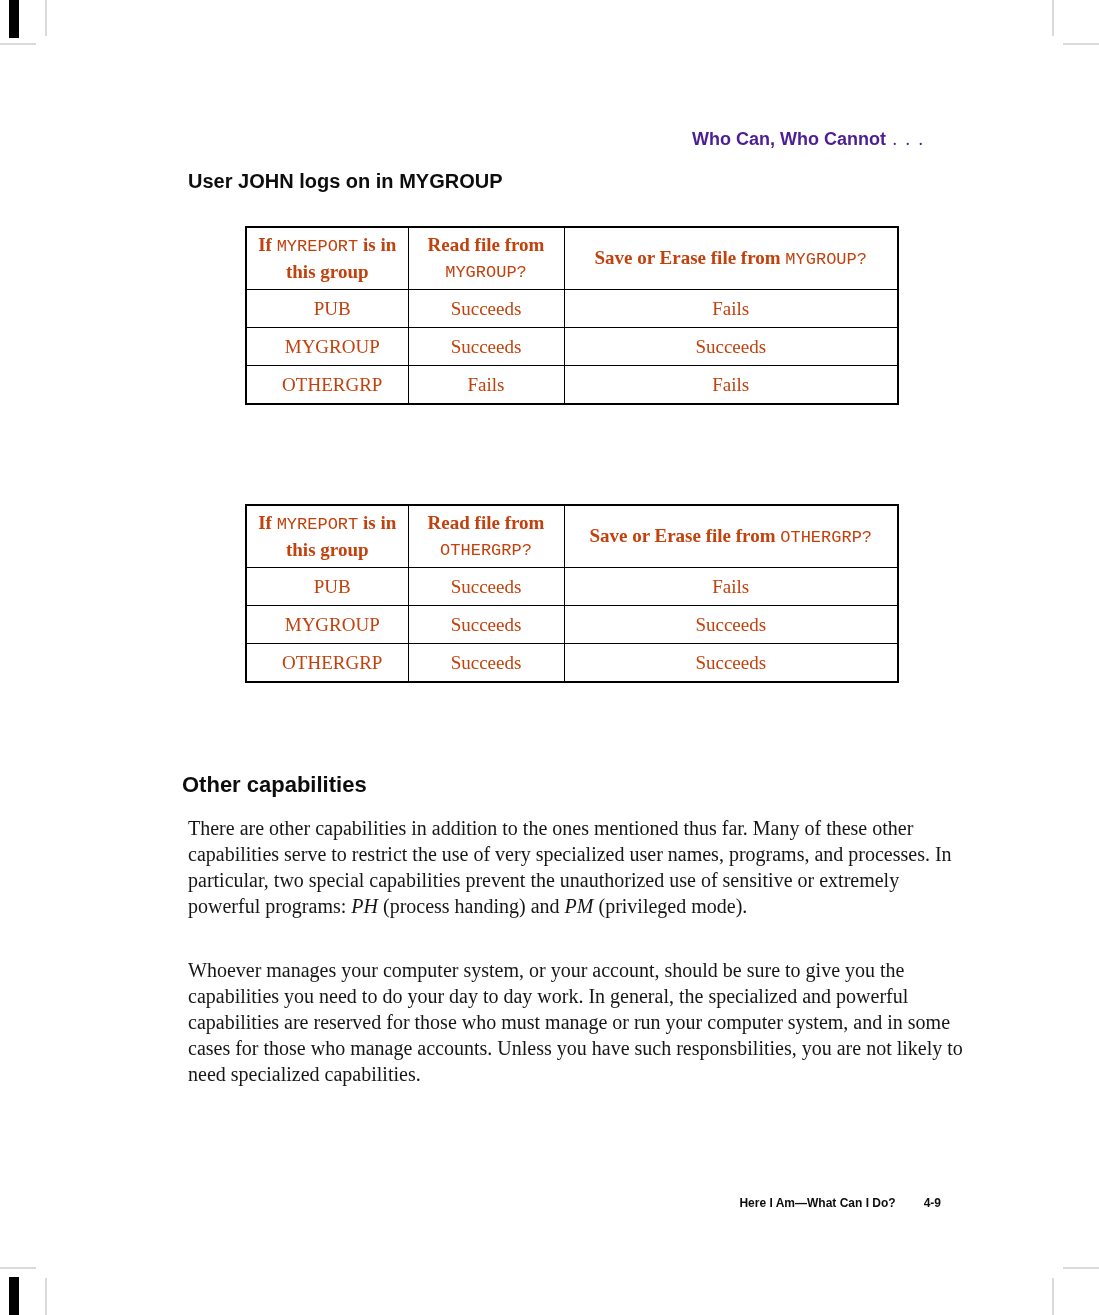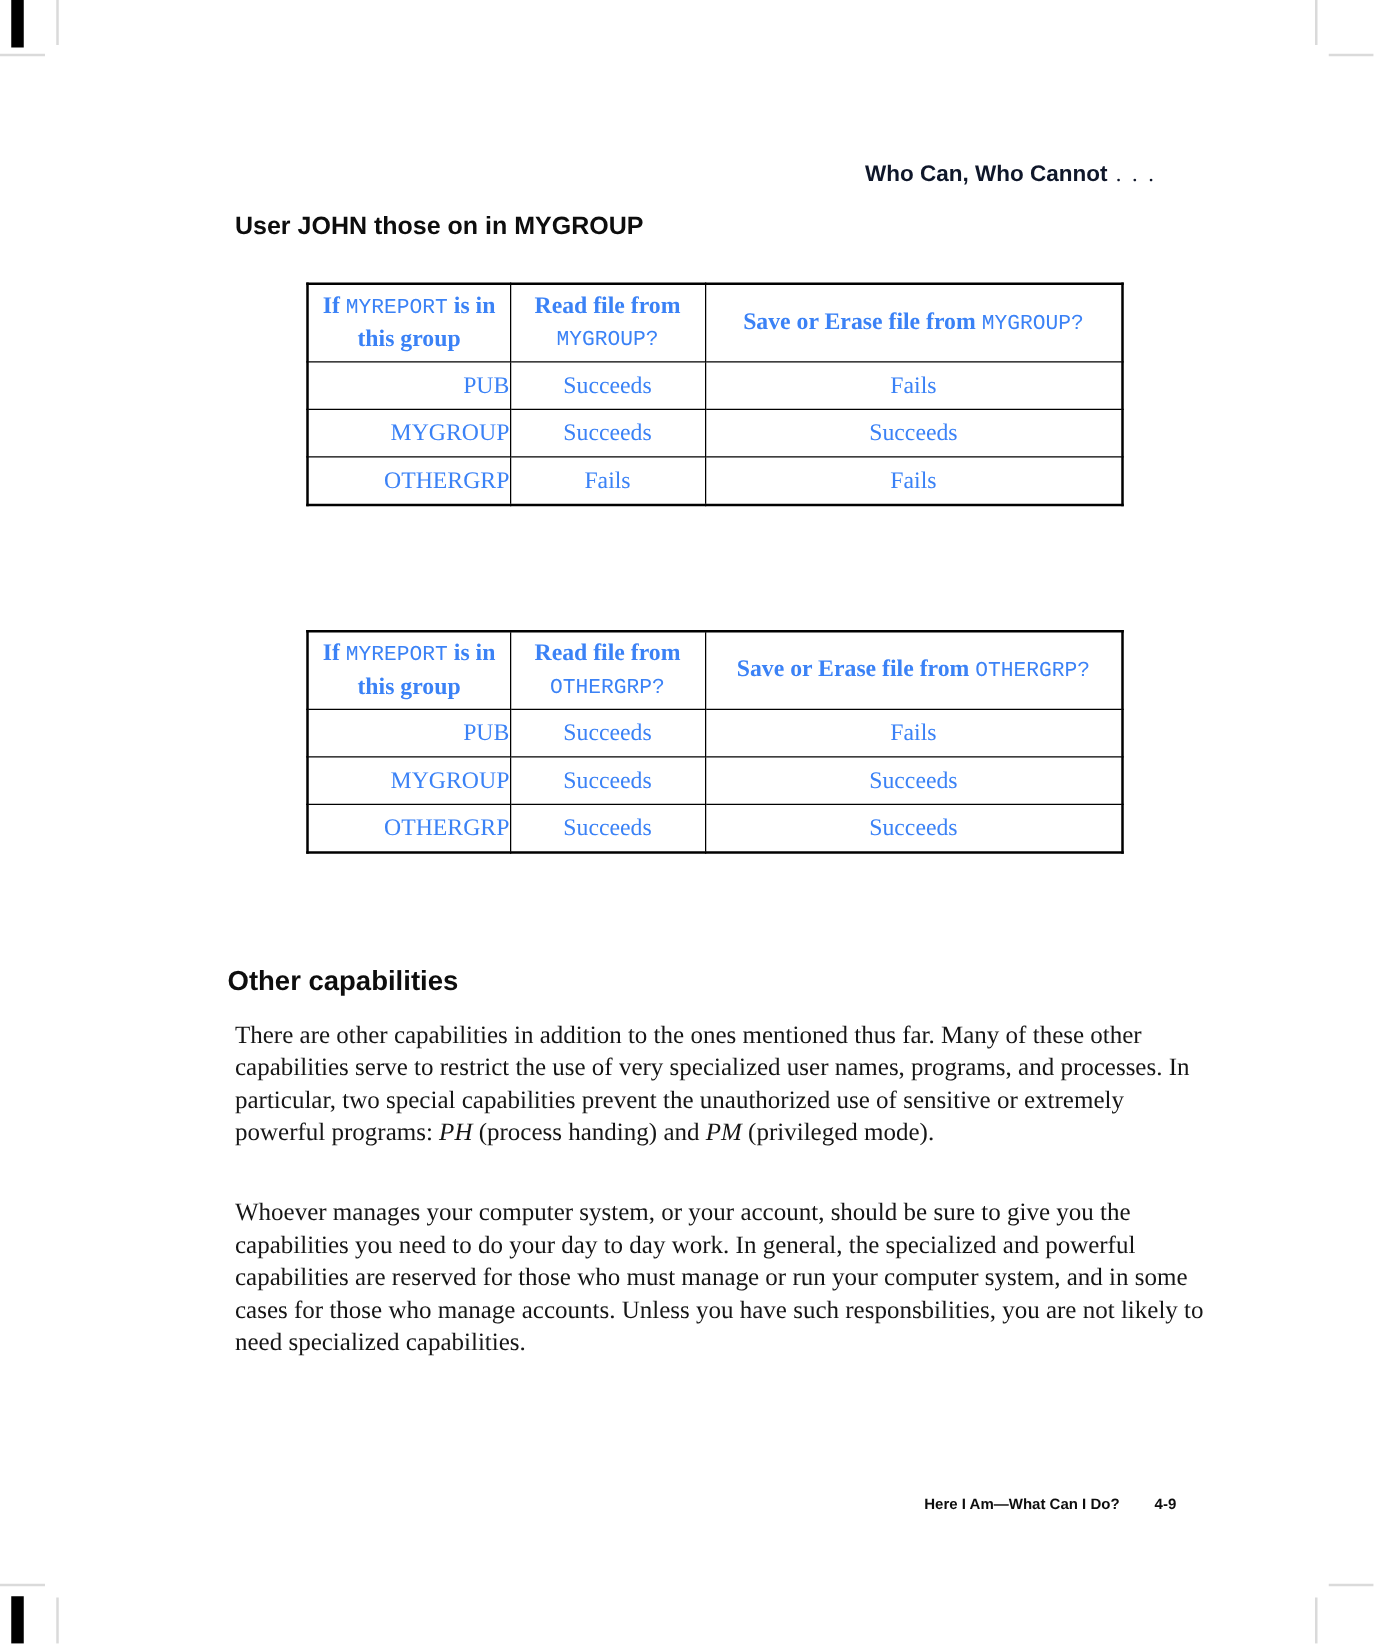--- a/index.html
+++ b/index.html
@@ -15,21 +15,21 @@
   
   .edge-tab { position: absolute; left: 9px; width: 10px; height: 38px; background: #000000; }
   .edge-tab.top { top: 0; }
   .edge-tab.bottom { top: 1277px; }
   
   .crop { position: absolute; background: #dadada; }
   
   .running-header {
     position: absolute; top: 129px; right: 174px;
     font-family: "Liberation Sans", sans-serif; font-weight: bold; font-size: 18px;
-    color: #0f172a; white-space: nowrap;
+    color: #4c1d95; white-space: nowrap;
   }
   .header-dots { font-family: "Liberation Serif", serif; font-weight: normal; letter-spacing: 2px; }
   .page-footer {
     position: absolute; top: 1196px; right: 158px;
     font-family: "Liberation Sans", sans-serif; font-weight: bold; font-size: 12px;
     color: #0d0d0d; white-space: nowrap;
   }
   .page-footer .pagenum { margin-left: 28px; }
   
   .sec-heading {
@@ -38,34 +38,34 @@
     color: #0d0d0d; white-space: nowrap;
   }
   #heading-1 { top: 170px; }
   #heading-2 { top: 451px; }
   #heading-3 { top: 772px; font-size: 22px; left: 182px; }
   
   table.grid {
     position: absolute; left: 245px;
     border-collapse: collapse; table-layout: fixed;
     border: 2px solid #000000;
-    font-size: 19px; color: #3b82f6;
+    font-size: 19px; color: #c2410c;
   }
   #table-1 { top: 226px; }
   #table-2 { top: 504px; }
   .grid col.c1 { width: 162px; }
   .grid col.c2 { width: 156px; }
   .grid col.c3 { width: 334px; }
   .grid th, .grid td { border: 1.5px solid #000000; padding: 0; }
   .grid th {
     height: 61px; text-align: center; vertical-align: middle;
     font-weight: bold; font-size: 19px; line-height: 1.35;
   }
   .grid td { height: 37px; vertical-align: middle; font-size: 19px; }
-  .grid td.group { text-align: right; padding-left: 10px; }
+  .grid td.group { text-align: center; padding-left: 10px; }
   .grid td.center { text-align: center; }
   .mono { font-family: "Liberation Mono", monospace; font-weight: normal; font-size: 17px; }
   
   .para {
     position: absolute; left: 188px; width: 775px; margin: 0;
     font-size: 20px; line-height: 26px; text-align: left; color: #161616;
   }
   #para-1 { top: 815px; }
   #para-2 { top: 957px; font-family: Liberation Serif, serif; }
   .para em { font-style: italic; }
@@ -82,21 +82,21 @@
   <div class="crop" style="left:0; top:43px; width:36px; height:2px;"></div>
   <div class="crop" style="left:1052px; top:0; width:2px; height:36px;"></div>
   <div class="crop" style="left:1063px; top:43px; width:36px; height:2px;"></div>
   <div class="crop" style="left:0; top:1267px; width:36px; height:2px;"></div>
   <div class="crop" style="left:45px; top:1278px; width:2px; height:37px;"></div>
   <div class="crop" style="left:1063px; top:1267px; width:36px; height:2px;"></div>
   <div class="crop" style="left:1052px; top:1278px; width:2px; height:37px;"></div>
 
   <div class="running-header"><span>Who Can, Who Cannot</span><span class="header-dots"> . . .</span></div>
 
-  <h2 class="sec-heading" id="heading-1">User JOHN those on in MYGROUP</h2>
+  <h2 class="sec-heading" id="heading-1">User JOHN logs on in MYGROUP</h2>
 
   <table class="grid" id="table-1">
     <colgroup>
         <col class="c1">
         <col class="c2">
         <col class="c3">
       </colgroup>
     <thead>
       <tr>
         <th><span>If </span><span class="mono">MYREPORT</span><span> is in</span><br><span>this group</span></th>

